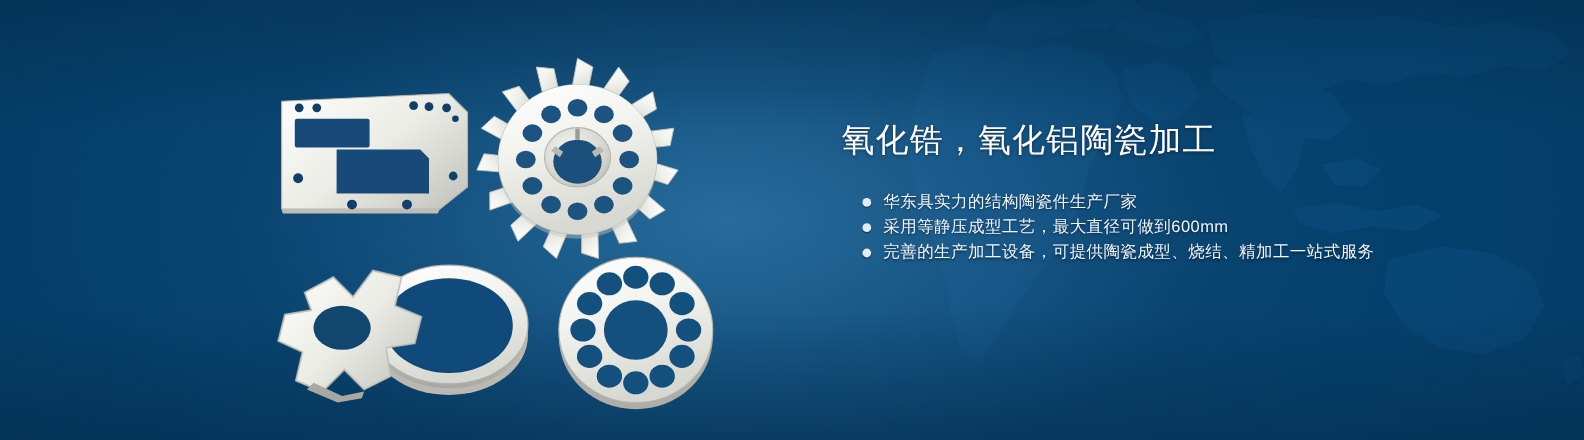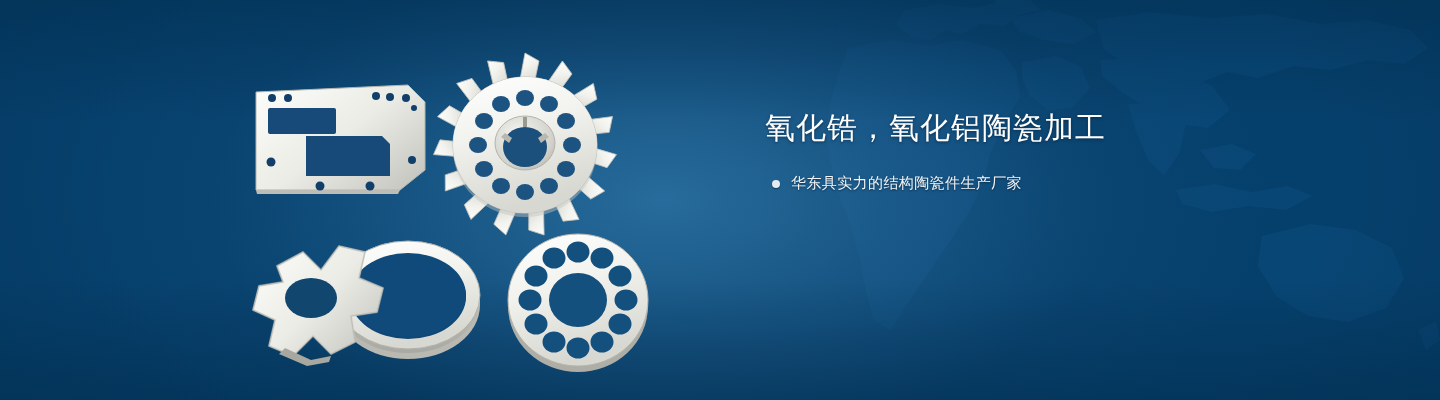--- a/index.html
+++ b/index.html
@@ -10,21 +10,20 @@
   body {
     font-family: "Liberation Sans", "DejaVu Sans", sans-serif;
   }
 
   #banner {
     position: relative;
     width: 1440px;
     height: 400px;
     overflow: hidden;
     background: #4d7c0f;
-    font-family: Liberation Serif, serif;
   }
 
   
   .bg-base {
     position: absolute;
     inset: 0;
     background: #05406c;
   }
   .bg-glow {
     position: absolute;
@@ -85,21 +84,21 @@
     line-height: 40px;
     color: #ffffff;
     letter-spacing: 1px;
     font-weight: normal;
     margin: 0 0 24px 0;
     text-shadow: 0 1px 3px rgba(0,20,40,0.55);
     white-space: nowrap;
   }
   .bullets {
     list-style: none;
-    margin: 4px;
+    margin: 16px;
     padding: 0;
   }
   .bullets li {
     position: relative;
     padding-left: 22px;
     font-size: 15px;
     line-height: 23px;
     color: #f2f6fa;
     letter-spacing: 0.4px;
     white-space: nowrap;
@@ -285,16 +284,24 @@
   </div>
 
   <div class="textblock">
     <h1 class="headline">氧化锆，氧化铝陶瓷加工</h1>
 
     <ul class="bullets">
       <li>
         <span class="dot"></span>
         <span>华东具实力的结构陶瓷件生产厂家</span>
       </li>
+      <li>
+        <span class="dot"></span>
+        <span>采用等静压成型工艺，最大直径可做到600mm</span>
+      </li>
+      <li>
+        <span class="dot"></span>
+        <span>完善的生产加工设备，可提供陶瓷成型、烧结、精加工一站式服务</span>
+      </li>
     </ul>
   </div>
 
 </div>
 
 </body></html>

